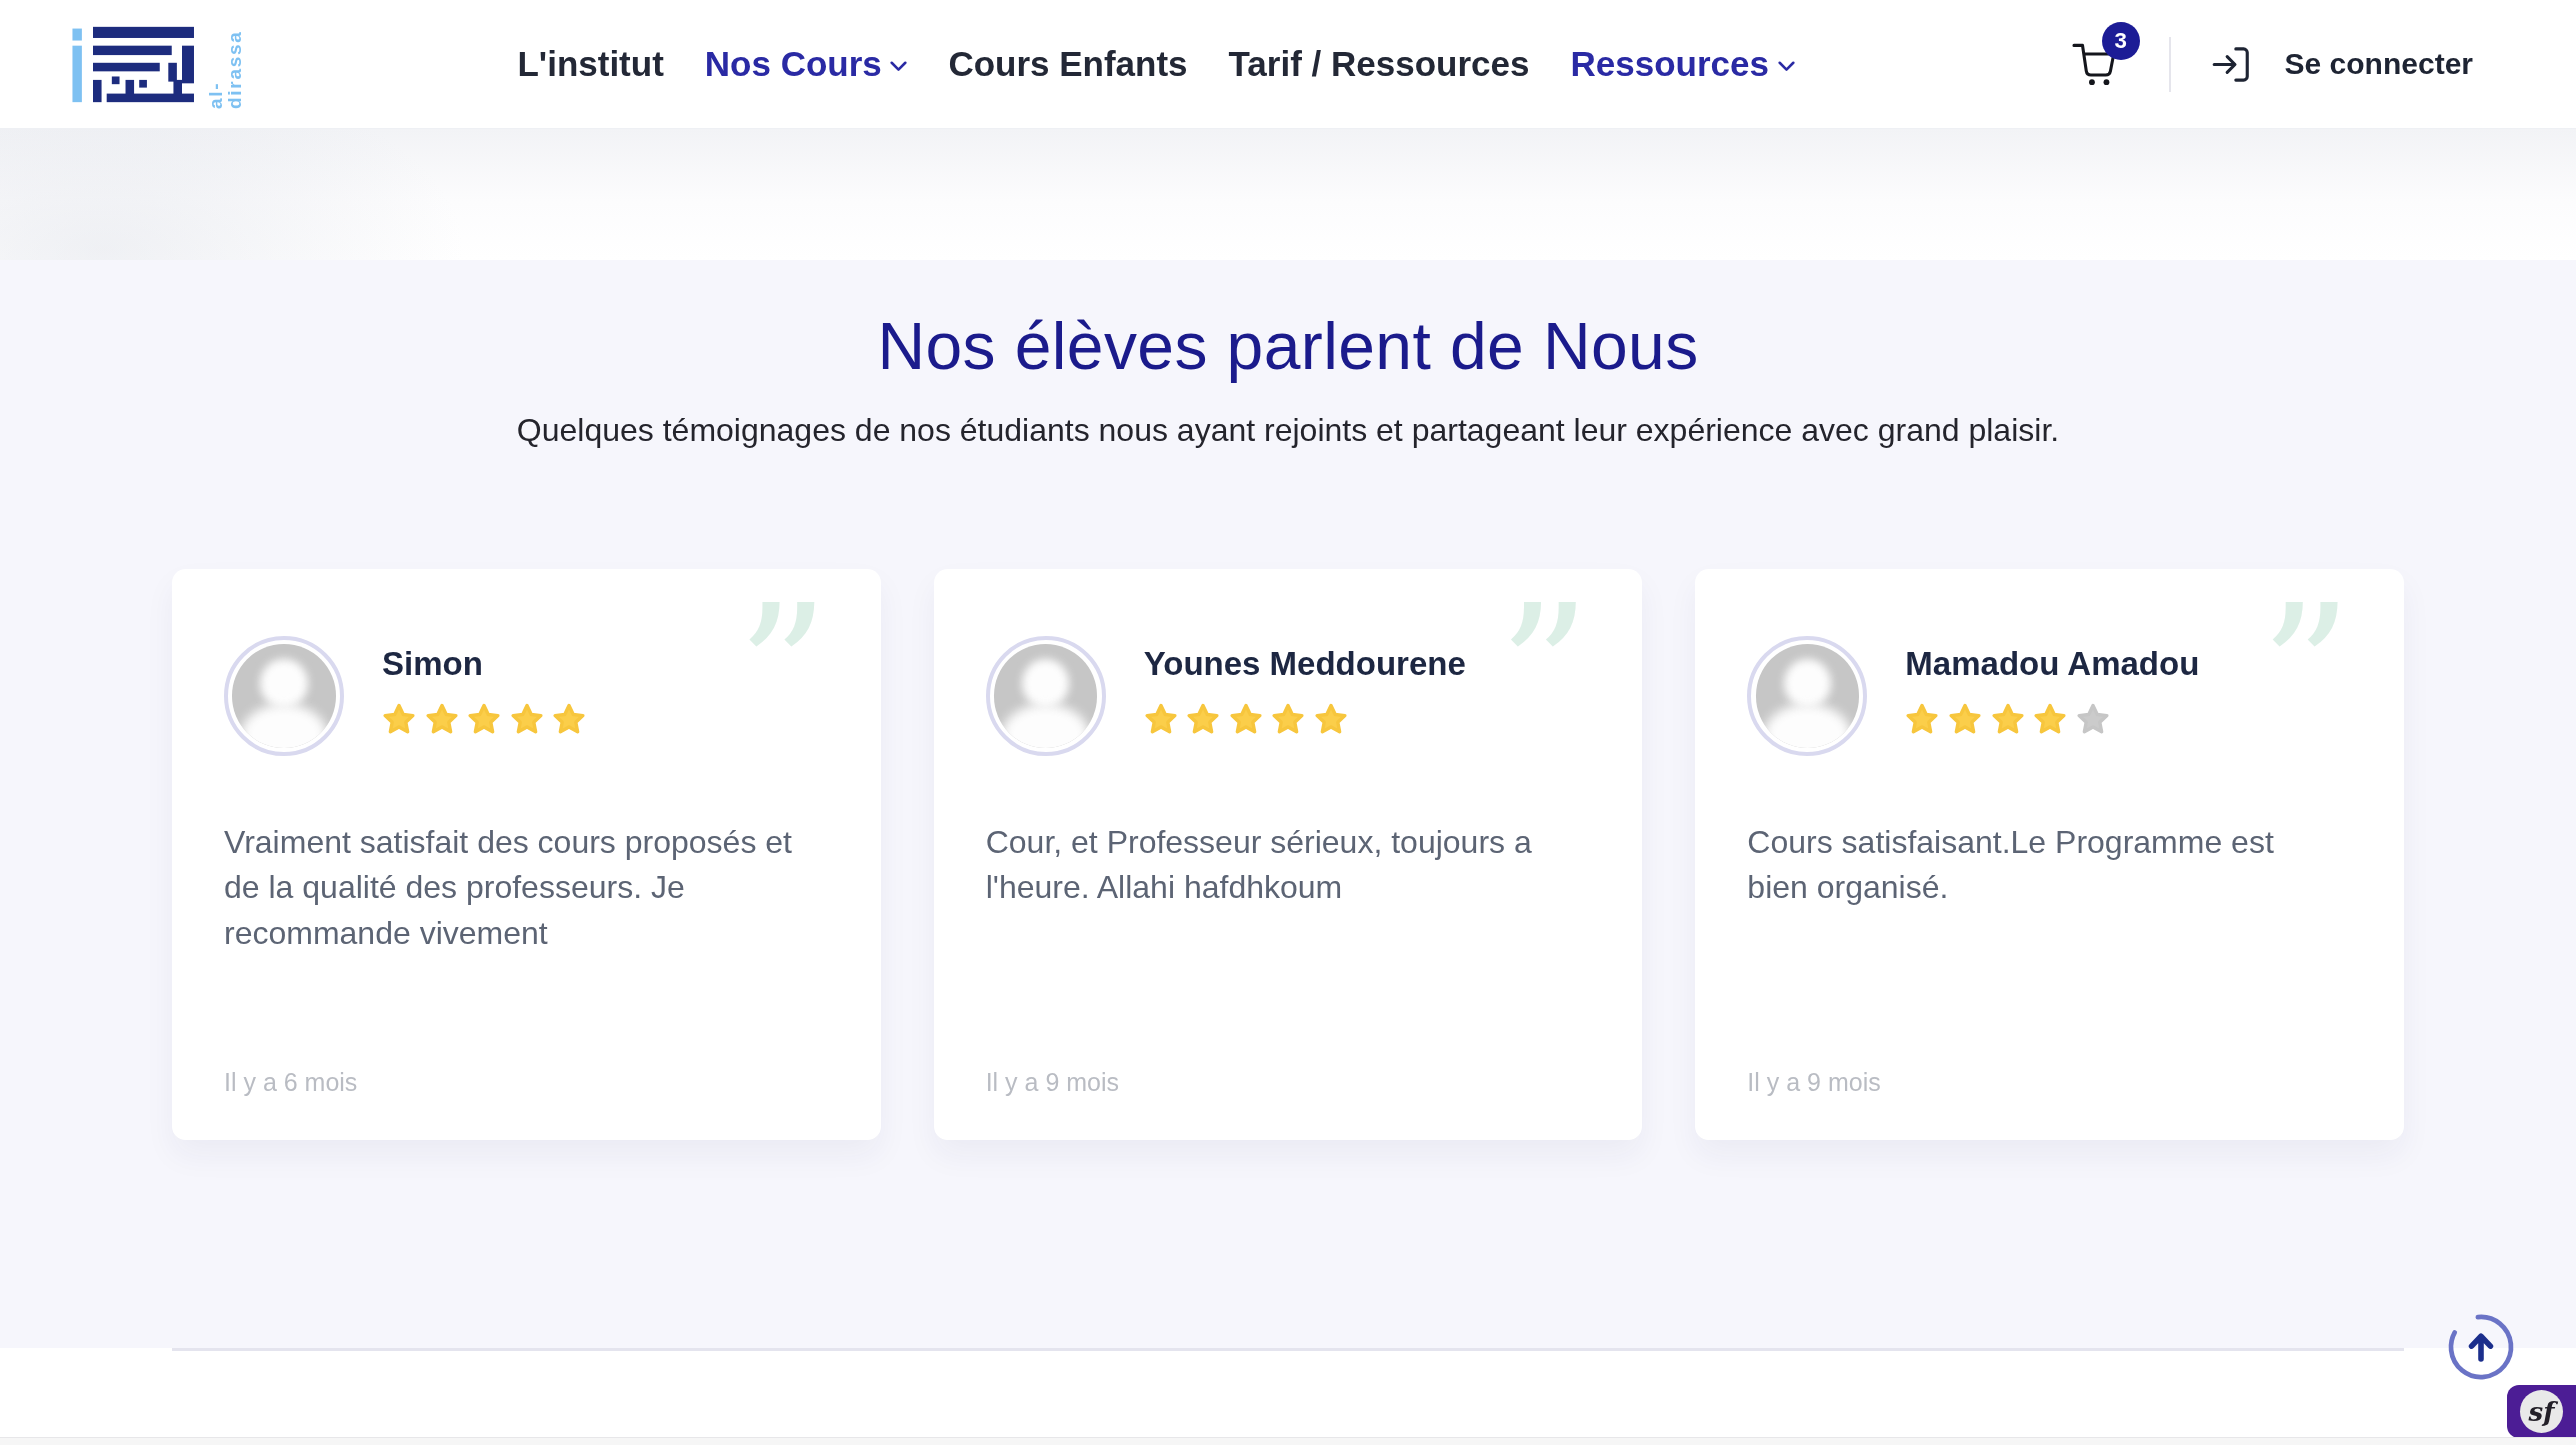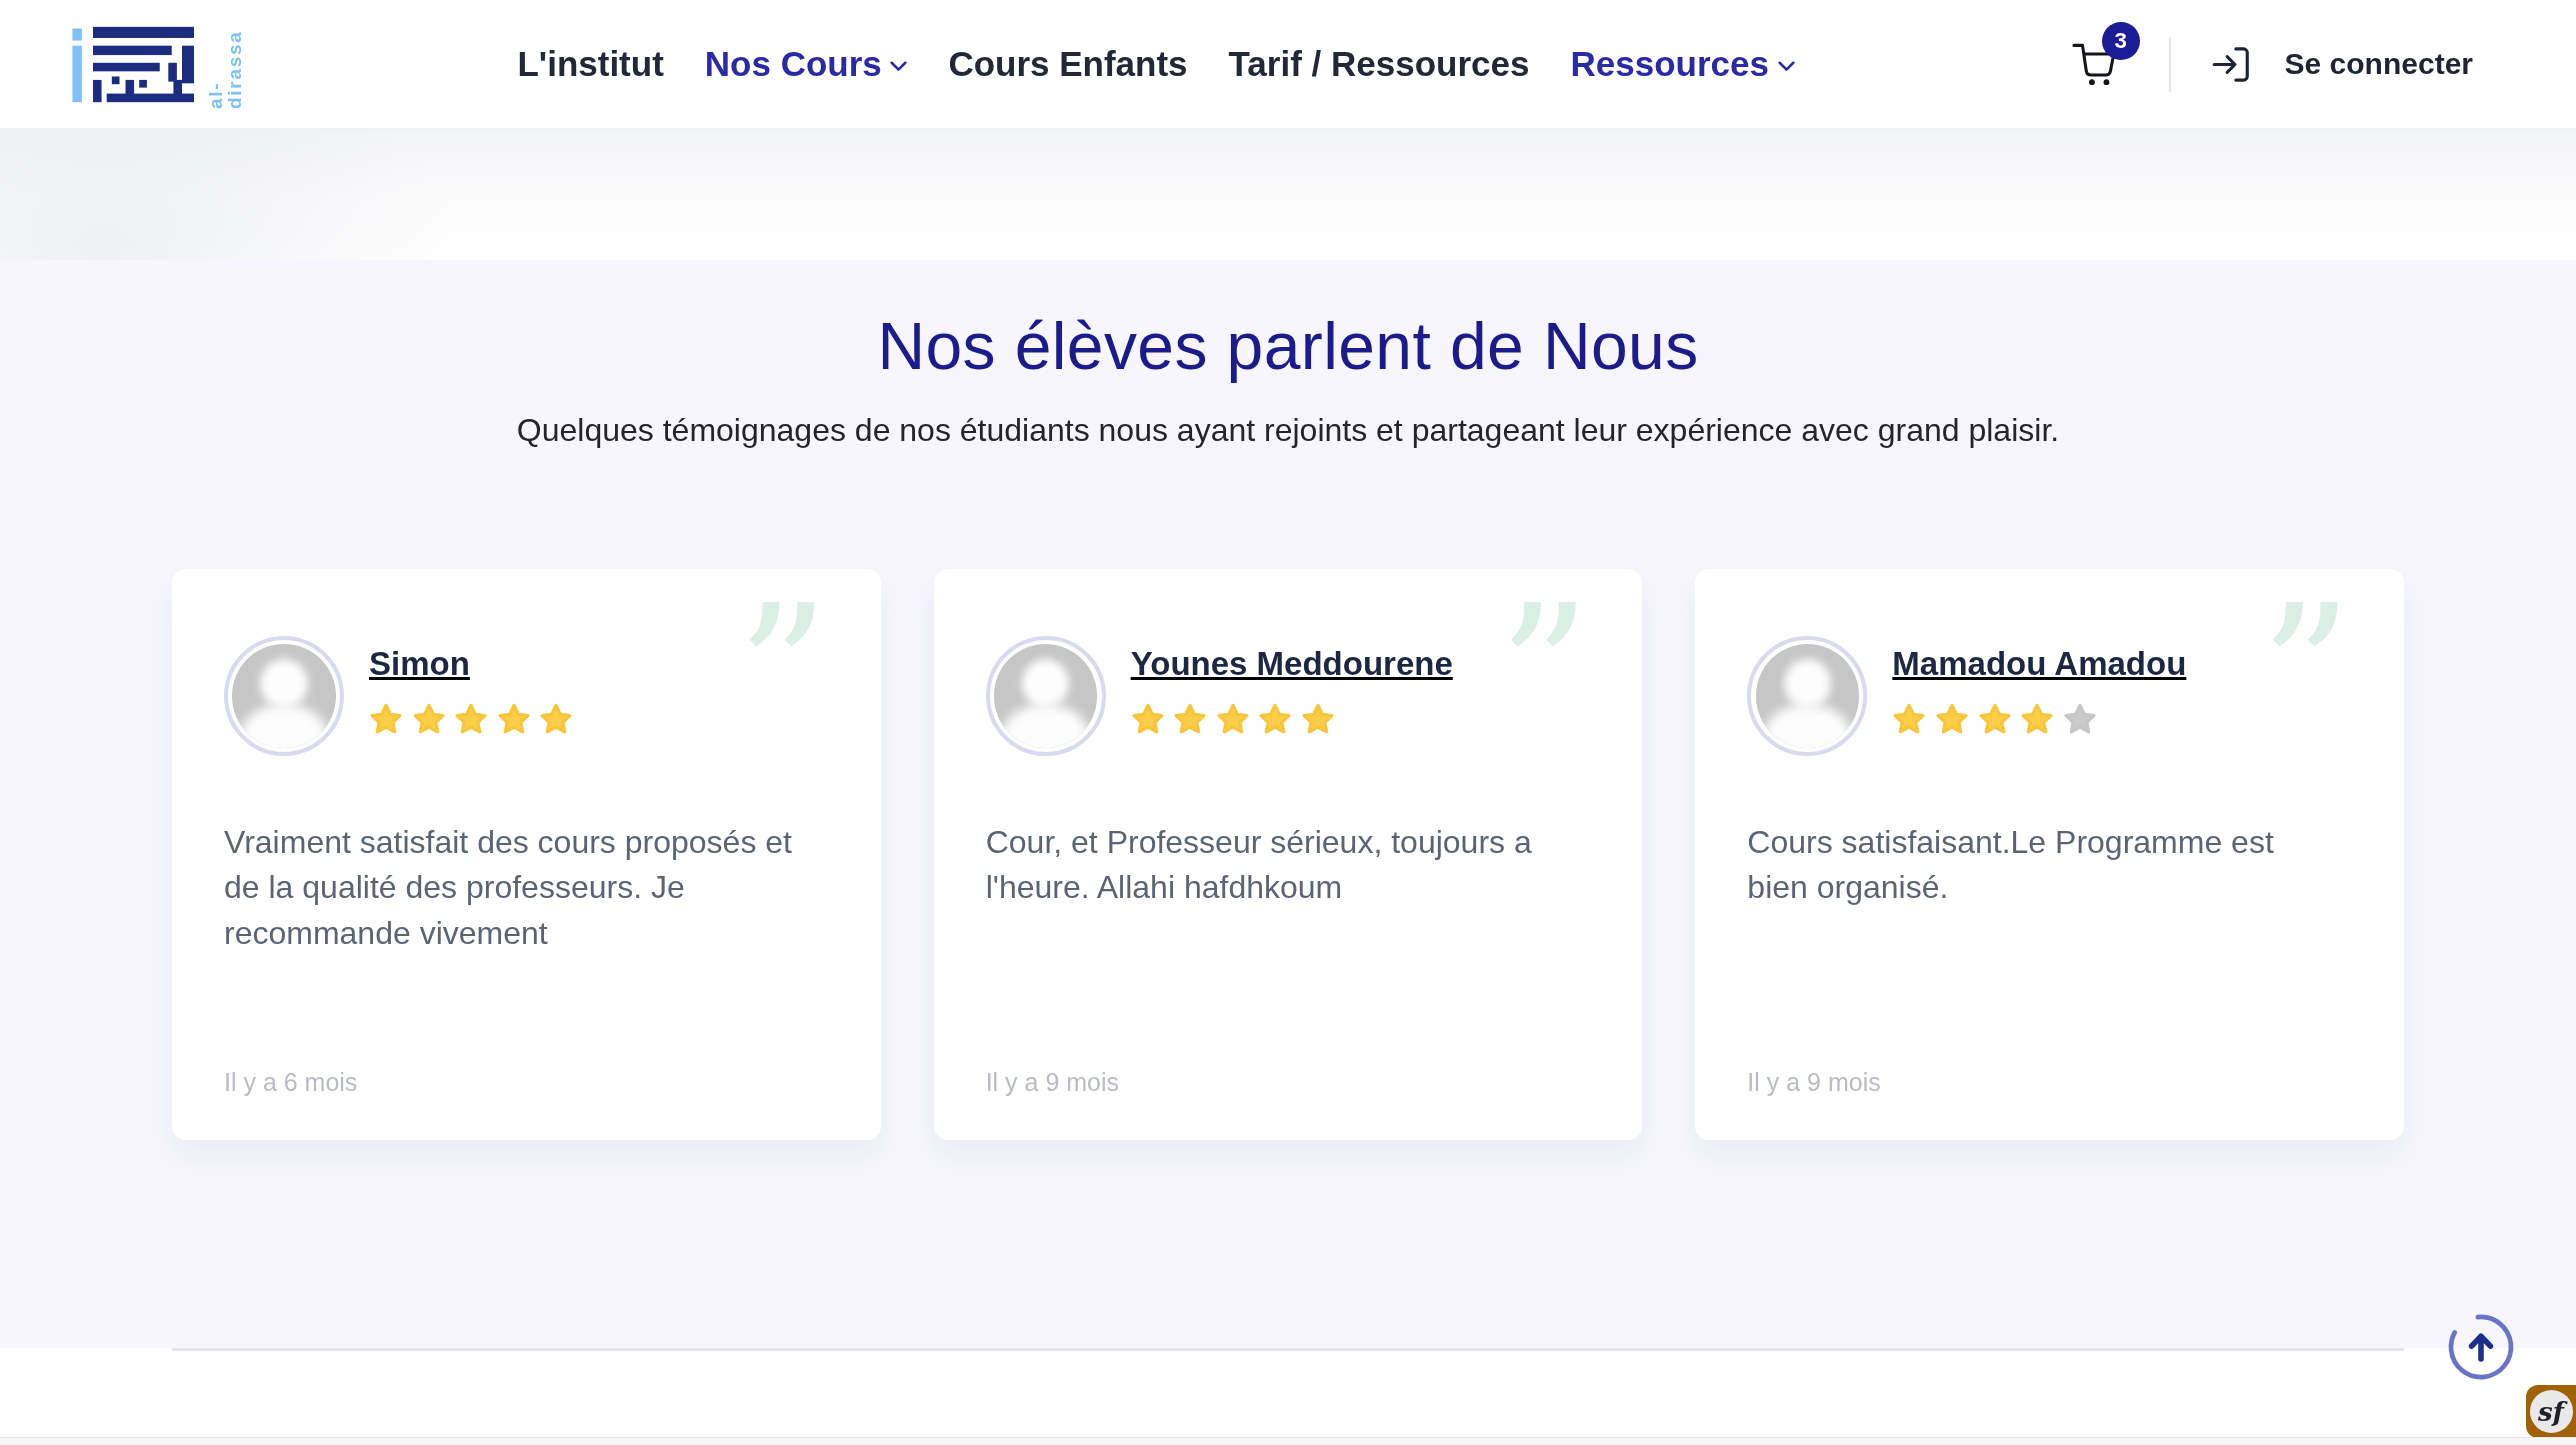--- a/index.html
+++ b/index.html
@@ -107,21 +107,21 @@
   }
   .card {
     flex:1;
     background:#ffffff;
     border-radius:13.7px;
     box-shadow:0 15.5px 31px rgba(30,30,90,0.05);
     height:571px;
     padding:67px 52px 0;
     position:relative;
   }
-  .card-head { display:flex; gap:25px;text-decoration:underline; }
+  .card-head { display:flex; gap:38px; }
   .avatar {
     width:120px; height:120px;
     border-radius:50%;
     border:4.3px solid #d9d9ef;
     background:#fff;
     position:relative;
     flex:0 0 120px;
   }
   .avatar-inner {
     position:absolute; inset:4.3px;
@@ -185,22 +185,22 @@
     position:absolute;
     left:2445px; top:1311px;
     width:72px; height:72px;
     cursor:pointer;
     background:transparent;
     border:none;
   }
   .sf-badge {
     position:absolute;
     right:0; top:1385px;
-    width:50px; height:53px;
-    background:#a16207;
+    width:69px; height:53px;
+    background:#4c1d95;
     border-radius:12px 0 0 12px;
     display:flex; align-items:center; justify-content:center;
     cursor:pointer;
   }
   .sf-circle {
     width:43px; height:43px;
     border-radius:50%;
     background:#e9e9e9;
     display:flex; align-items:center; justify-content:center;
     font-family:"DejaVu Serif", serif;

